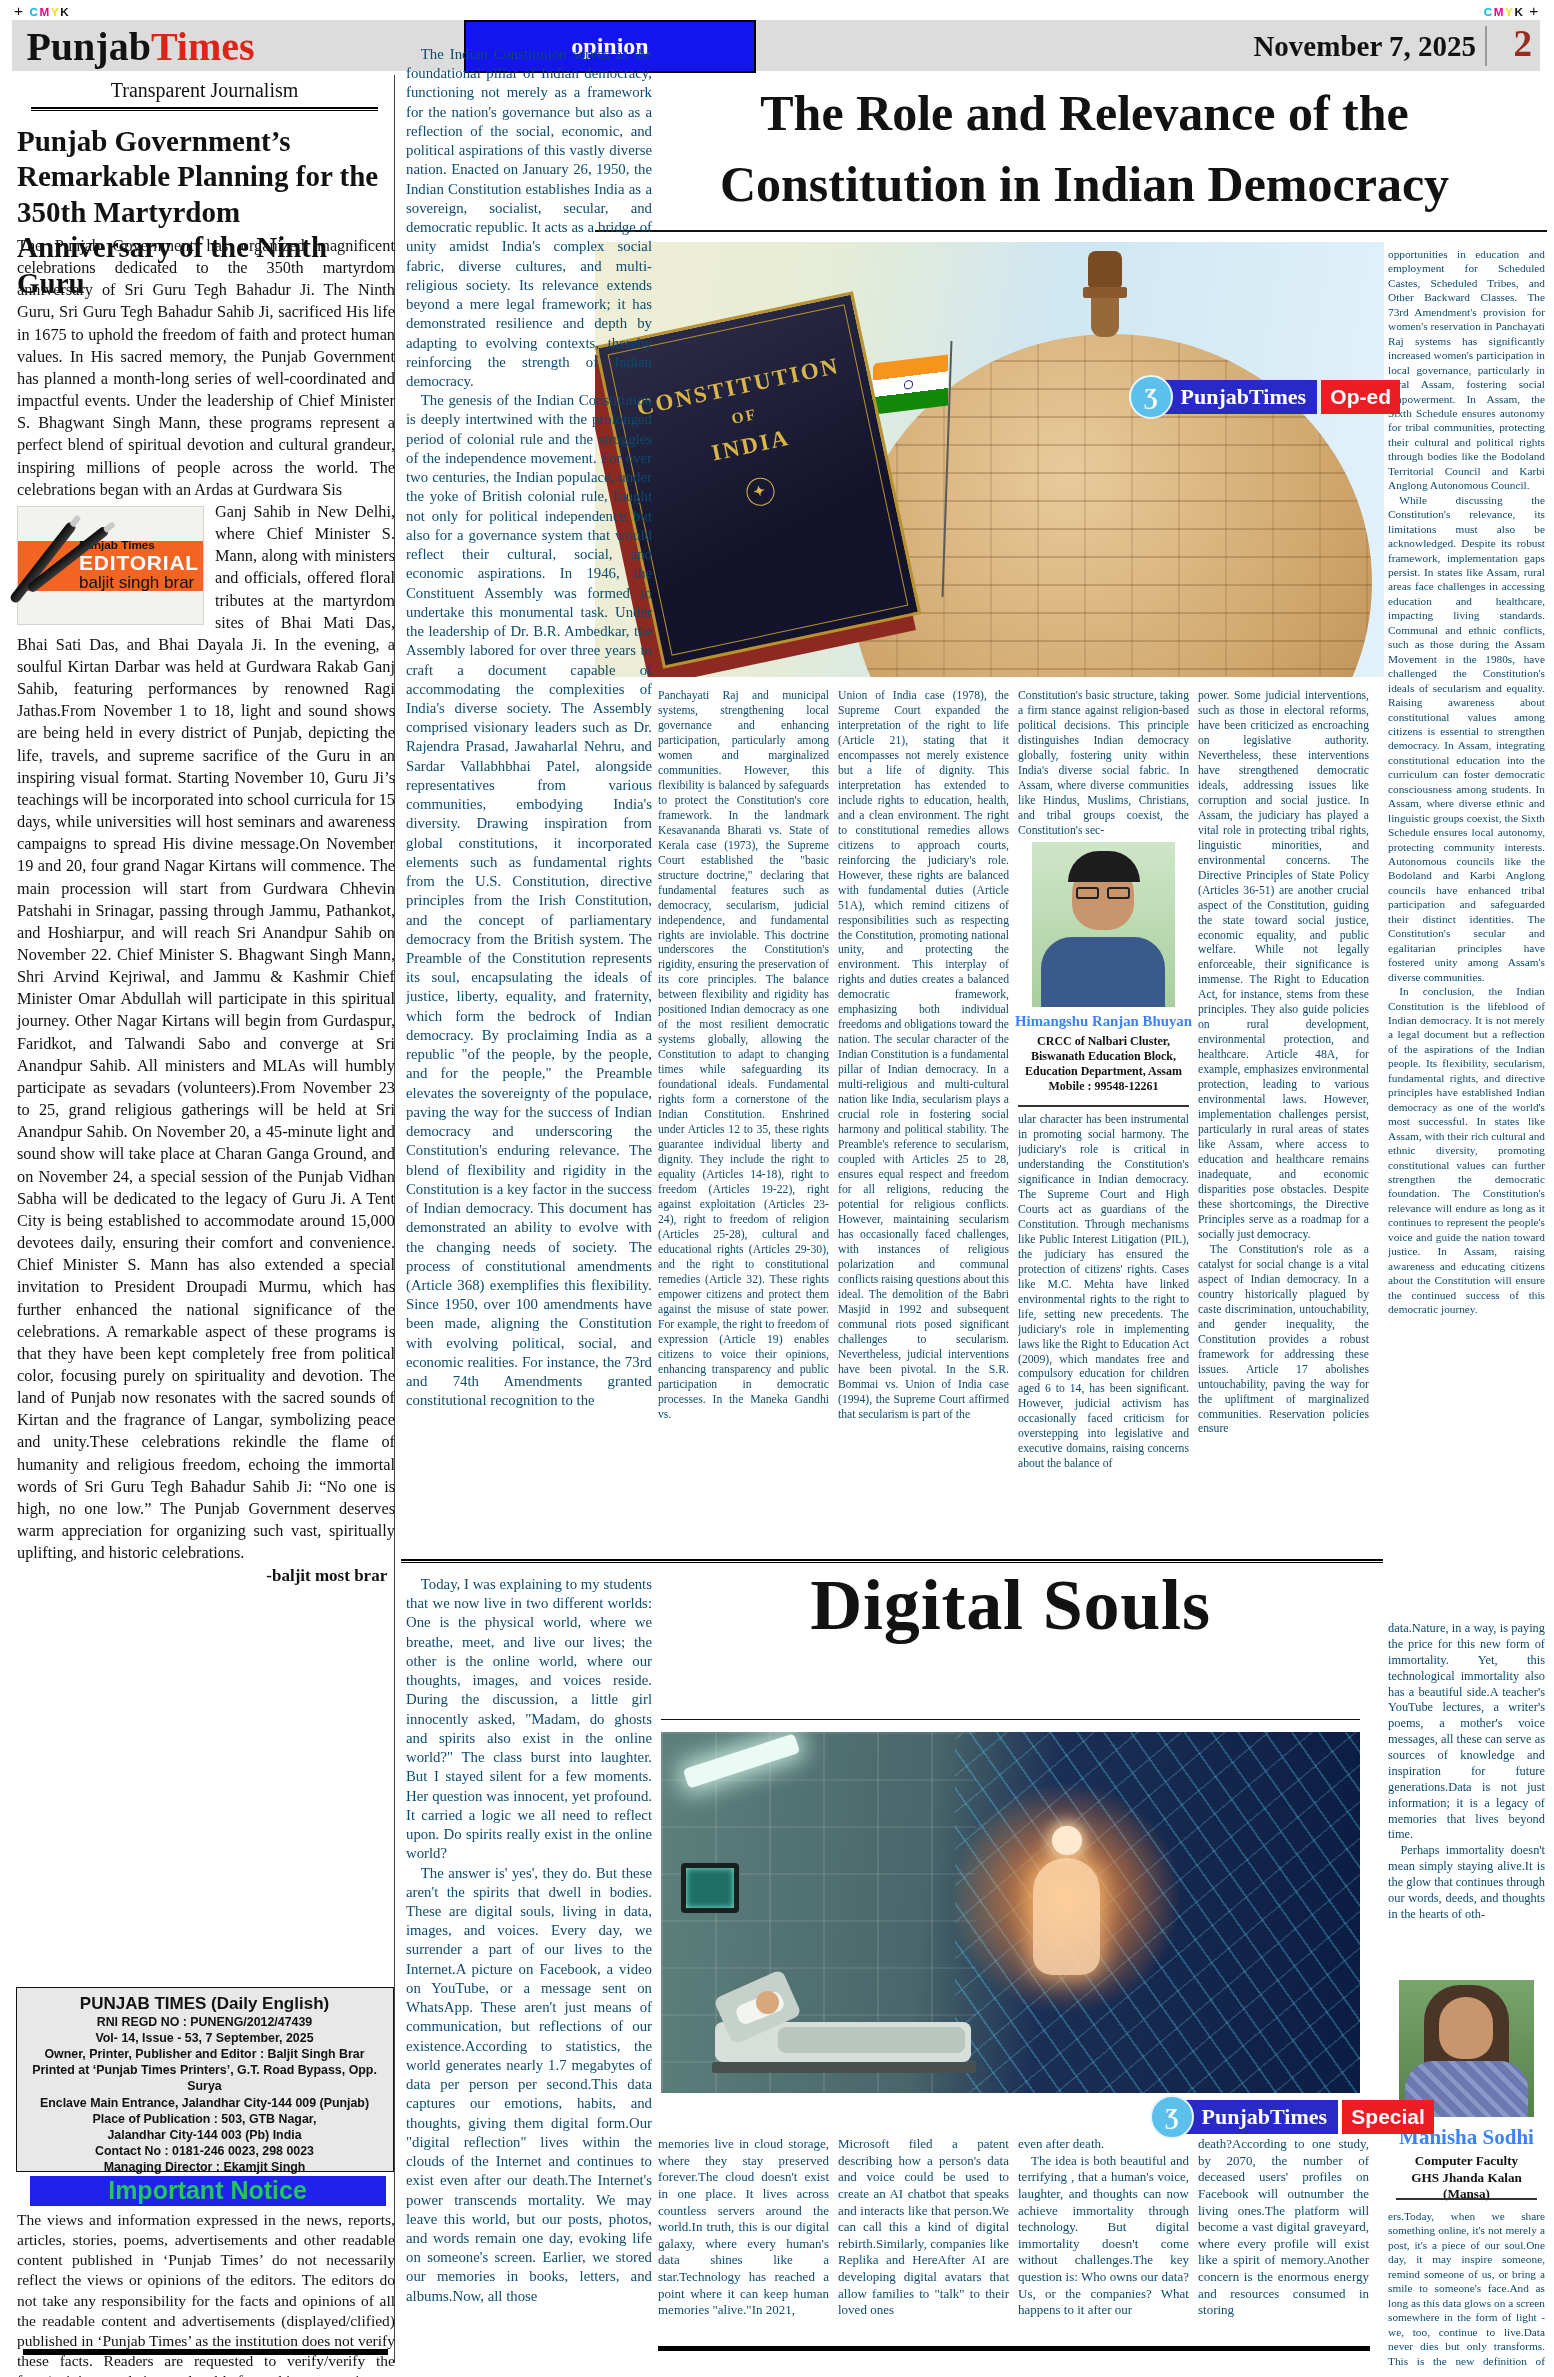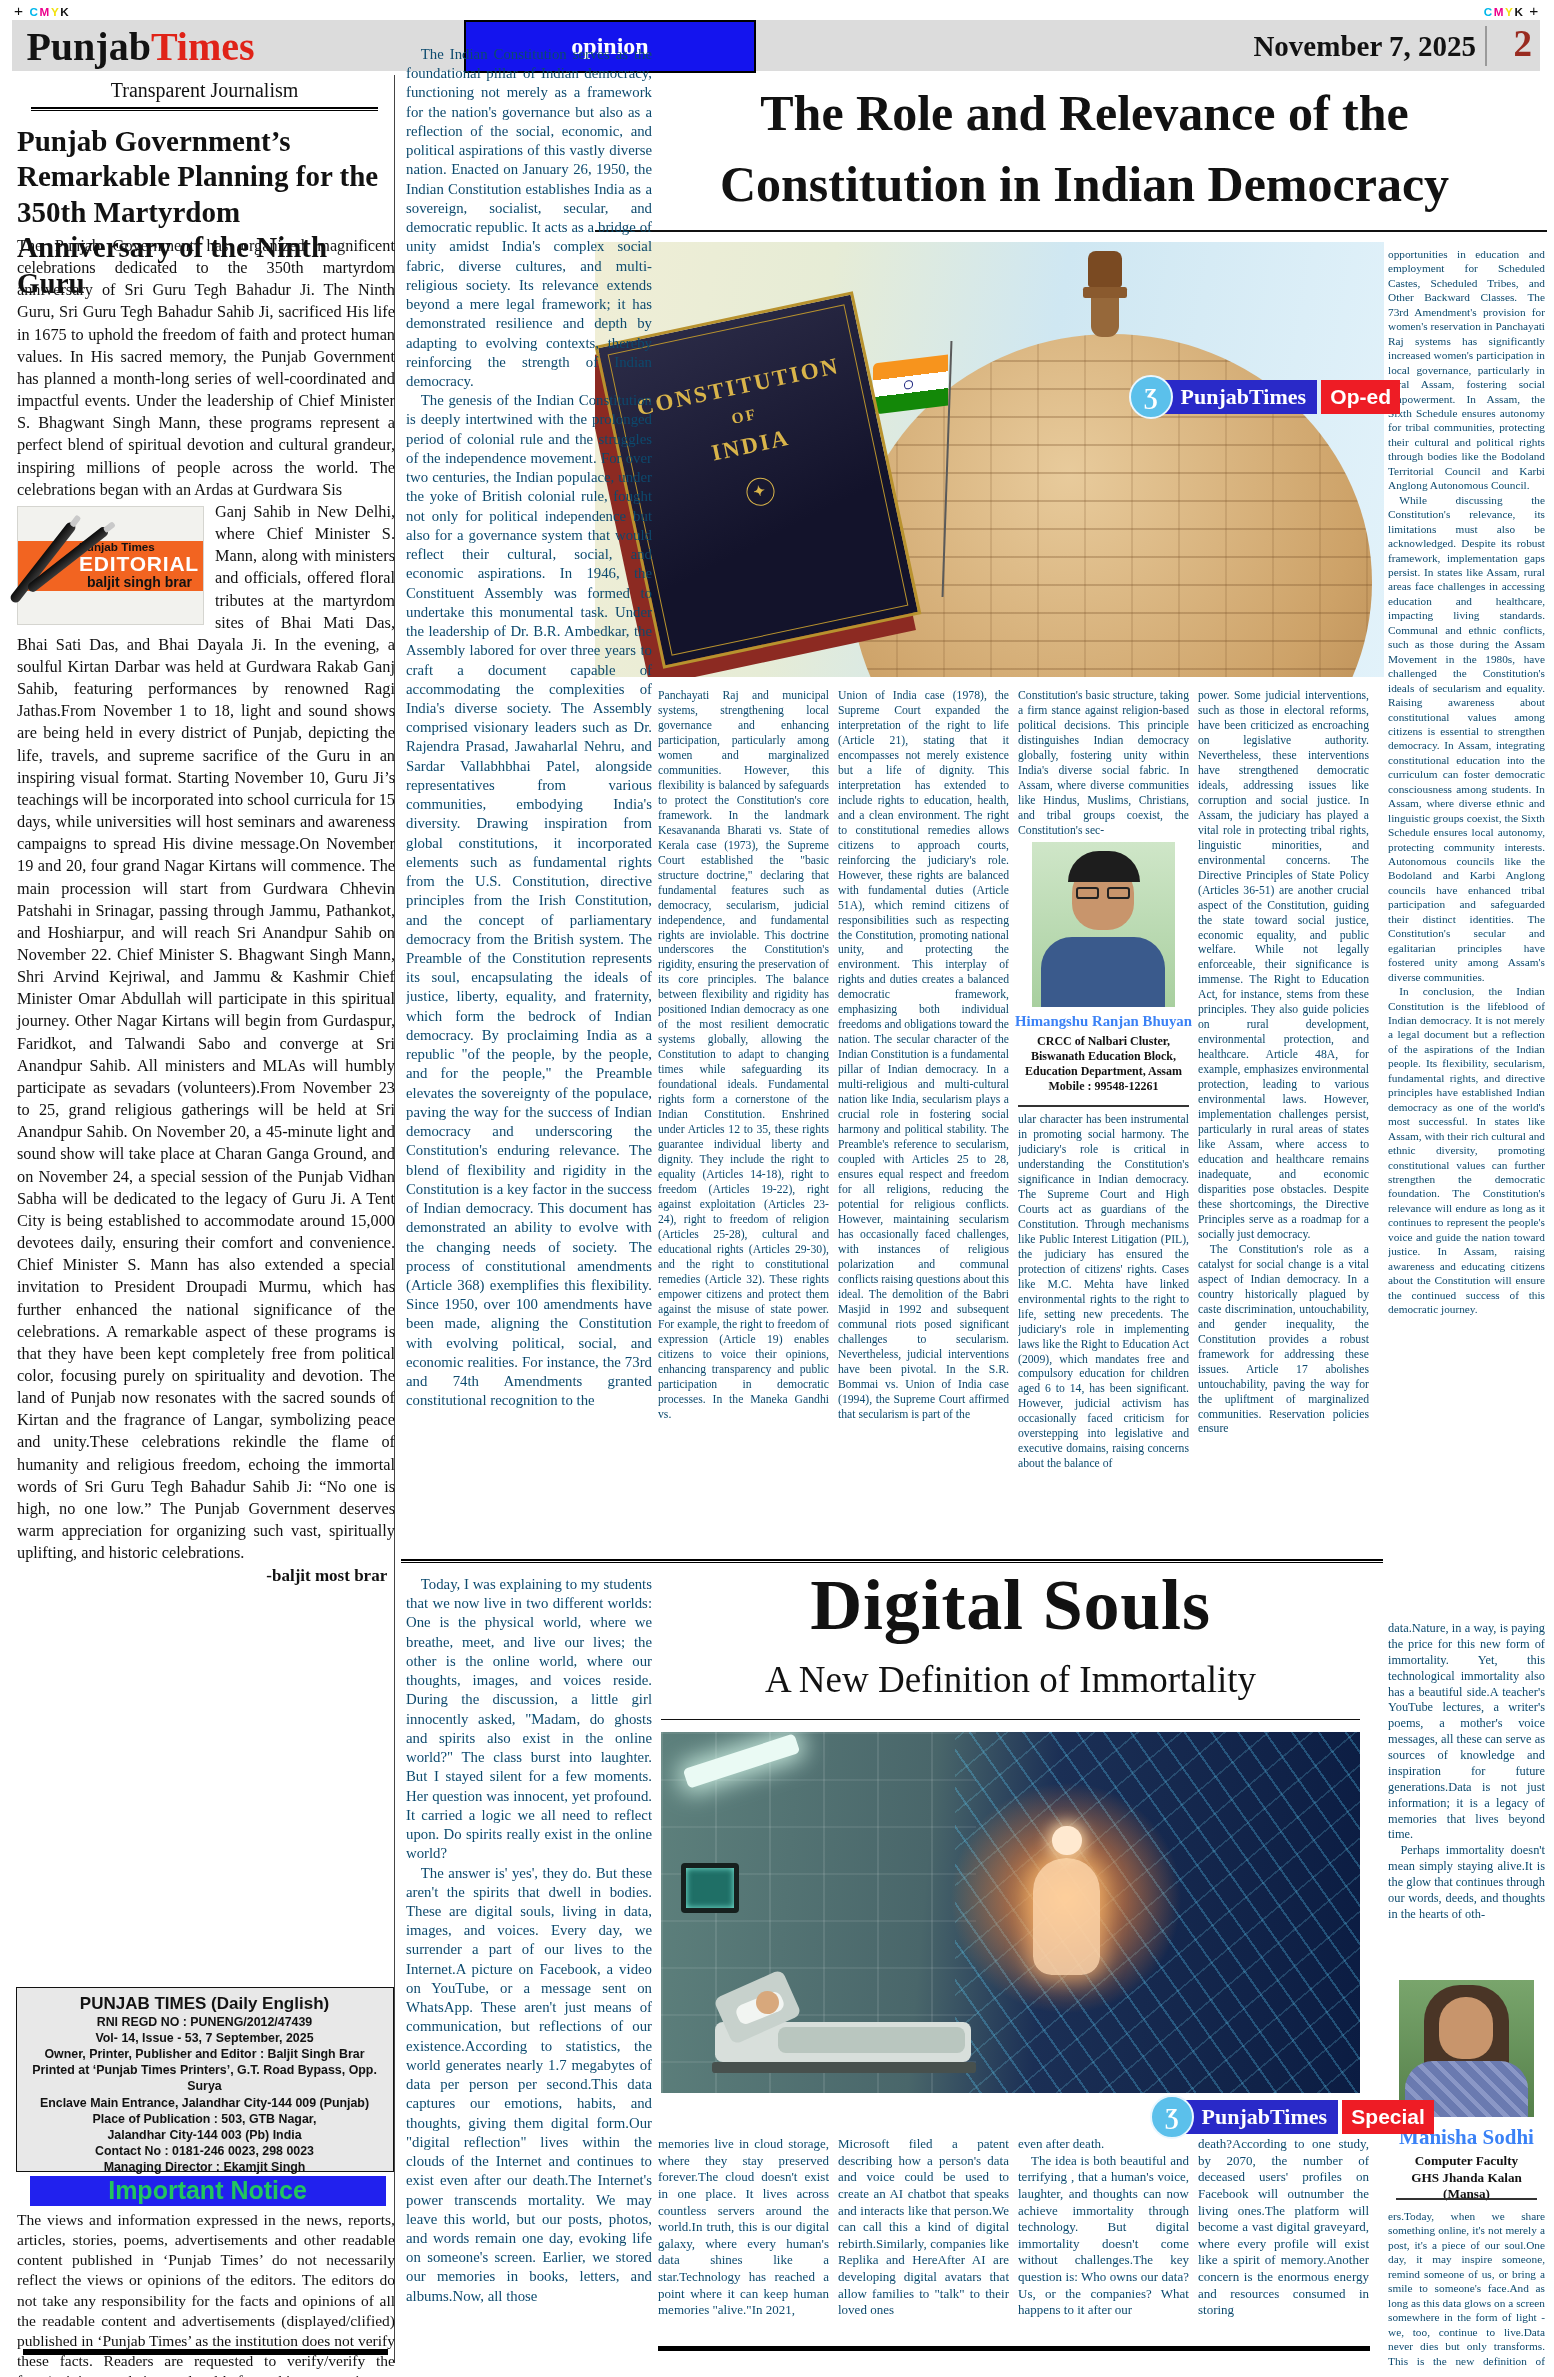--- a/index.html
+++ b/index.html
@@ -25,21 +25,21 @@
   .double-rule{height:3.9px;border-top:2.3px solid #000;border-bottom:1.2px solid #000;box-sizing:border-box;}
   
   #tagline{left:31px;top:79px;width:347px;font-size:20px;text-align:center;}
   #lefthead{left:17px;top:124px;width:378px;font-size:29px;line-height:1.22;font-weight:900;text-align:left;}
   #leftbody{left:17px;top:235px;width:378px;font-size:16.3px;line-height:1.36;text-align:justify;}
   .edbox{float:left;width:185px;height:117px;margin:4.7px 11px 3.1px 0;position:relative;background:#f2f2ee;border:0.8px solid #d5d5d0;}
   .edband{position:absolute;left:0;right:0;top:34px;height:50px;background:#f26421;padding-left:61px;box-sizing:border-box;
           display:flex;flex-direction:column;justify-content:center;line-height:1.05;}
   .edband .l1{font-family:"Liberation Sans",sans-serif;font-weight:bold;font-size:11.7px;color:#111;}
   .edband .l2{font-family:"Liberation Sans",sans-serif;font-weight:900;font-size:21px;color:#fff;letter-spacing:0.8px;}
-  .edband .l3{font-family:"Liberation Sans",sans-serif;font-weight:bold;font-size:14px;color:#111;margin-left:8px;}
+  .edband .l3{font-family:"Liberation Sans",sans-serif;font-weight:normal;font-size:17px;color:#111;}
   .pen{position:absolute;width:10px;height:99px;background:linear-gradient(90deg,#0c0c0c,#3a3a3a);border-radius:5.4px;z-index:3;}
   .pen:after{content:"";position:absolute;left:2.3px;top:-9.3px;width:5.4px;height:12.4px;background:#c9c9c9;border-radius:2.3px;}
   #signature{text-align:right;font-weight:bold;font-size:17px;padding-right:7.8px;}
   
   #imprint{left:15.5px;top:1987px;width:378px;height:185px;background:#e8e8e8;border:1.9px solid #111;box-sizing:border-box;
            text-align:center;font-family:"Liberation Sans",sans-serif;font-weight:bold;padding-top:4.7px;}
   #imprint .t{font-size:17px;line-height:1.25;}
   #imprint .l{font-size:12.4px;line-height:1.3;}
   #emailstrip{margin:5.4px 11px 0 11px;background:#fff;padding:3.9px 0;font-size:14px;}
   #noticebar{left:29.5px;top:2176px;width:356px;height:29.5px;background:#2121ee;display:flex;align-items:center;justify-content:center;}
@@ -240,21 +240,20 @@
 
   <div class="ncol" style="left:1018px;top:1113px;width:171px;height:445px;">ular character has been instrumental in promoting social harmony. The judiciary's role is critical in understanding the Constitution's significance in Indian democracy. The Supreme Court and High Courts act as guardians of the Constitution. Through mechanisms like Public Interest Litigation (PIL), the judiciary has ensured the protection of citizens' rights. Cases like M.C. Mehta have linked environmental rights to the right to life, setting new precedents. The judiciary's role in implementing laws like the Right to Education Act (2009), which mandates free and compulsory education for children aged 6 to 14, has been significant. However, judicial activism has occasionally faced criticism for overstepping into legislative and executive domains, raising concerns about the balance of</div>
   <div class="ncol" style="left:1198px;top:689px;width:171px;height:869px;">power. Some judicial interventions, such as those in electoral reforms, have been criticized as encroaching on legislative authority. Nevertheless, these interventions have strengthened democratic ideals, addressing issues like corruption and social justice. In Assam, the judiciary has played a vital role in protecting tribal rights, linguistic minorities, and environmental concerns. The Directive Principles of State Policy (Articles 36-51) are another crucial aspect of the Constitution, guiding the state toward social justice, economic equality, and public welfare. While not legally enforceable, their significance is immense. The Right to Education Act, for instance, stems from these principles. They also guide policies on rural development, environmental protection, and healthcare. Article 48A, for example, emphasizes environmental protection, leading to various environmental laws. However, implementation challenges persist, particularly in rural areas of states like Assam, where access to education and healthcare remains inadequate, and economic disparities pose obstacles. Despite these shortcomings, the Directive Principles serve as a roadmap for a socially just democracy.
  The Constitution's role as a catalyst for social change is a vital aspect of Indian democracy. In a country historically plagued by caste discrimination, untouchability, and gender inequality, the Constitution provides a robust framework for addressing these issues. Article 17 abolishes untouchability, paving the way for the upliftment of marginalized communities. Reservation policies ensure</div>
   <div class="ncol" style="left:1388px;top:247px;width:157px;height:1368px;font-size:11.3px;">opportunities in education and employment for Scheduled Castes, Scheduled Tribes, and Other Backward Classes. The 73rd Amendment's provision for women's reservation in Panchayati Raj systems has significantly increased women's participation in local governance, particularly in rural Assam, fostering social empowerment. In Assam, the Sixth Schedule ensures autonomy for tribal communities, protecting their cultural and political rights through bodies like the Bodoland Territorial Council and Karbi Anglong Autonomous Council.
  While discussing the Constitution's relevance, its limitations must also be acknowledged. Despite its robust framework, implementation gaps persist. In states like Assam, rural areas face challenges in accessing education and healthcare, impacting living standards. Communal and ethnic conflicts, such as those during the Assam Movement in the 1980s, have challenged the Constitution's ideals of secularism and equality. Raising awareness about constitutional values among citizens is essential to strengthen democracy. In Assam, integrating constitutional education into the curriculum can foster democratic consciousness among students. In Assam, where diverse ethnic and linguistic groups coexist, the Sixth Schedule ensures local autonomy, protecting community interests. Autonomous councils like the Bodoland and Karbi Anglong councils have enhanced tribal participation and safeguarded their distinct identities. The Constitution's secular and egalitarian principles have fostered unity among Assam's diverse communities.
  In conclusion, the Indian Constitution is the lifeblood of Indian democracy. It is not merely a legal document but a reflection of the aspirations of the Indian people. Its flexibility, secularism, fundamental rights, and directive principles have established Indian democracy as one of the world's most successful. In states like Assam, with their rich cultural and ethnic diversity, promoting constitutional values can further strengthen the democratic foundation. The Constitution's relevance will endure as long as it continues to represent the people's voice and guide the nation toward justice. In Assam, raising awareness and educating citizens about the Constitution will ensure the continued success of this democratic journey.</div>
 
   <div class="abs double-rule" style="left:401px;top:1559px;width:982px;"></div>
   <div class="abs" id="dshead">Digital Souls</div>
-  <div class="abs" id="dssub">A New Definition of Immortality</div>
   <div class="abs hrule" style="left:661px;top:1719px;width:699px;height:1.2px;"></div>
 
   <div class="abs" id="dsphoto">
     <div class="grid"></div>
     <div class="lamp"></div>
     <div class="monitor"></div>
     <div class="circuits"></div>
     <div class="glow"></div>
     <div class="soulbody"></div>
     <div class="soulhead"></div>

